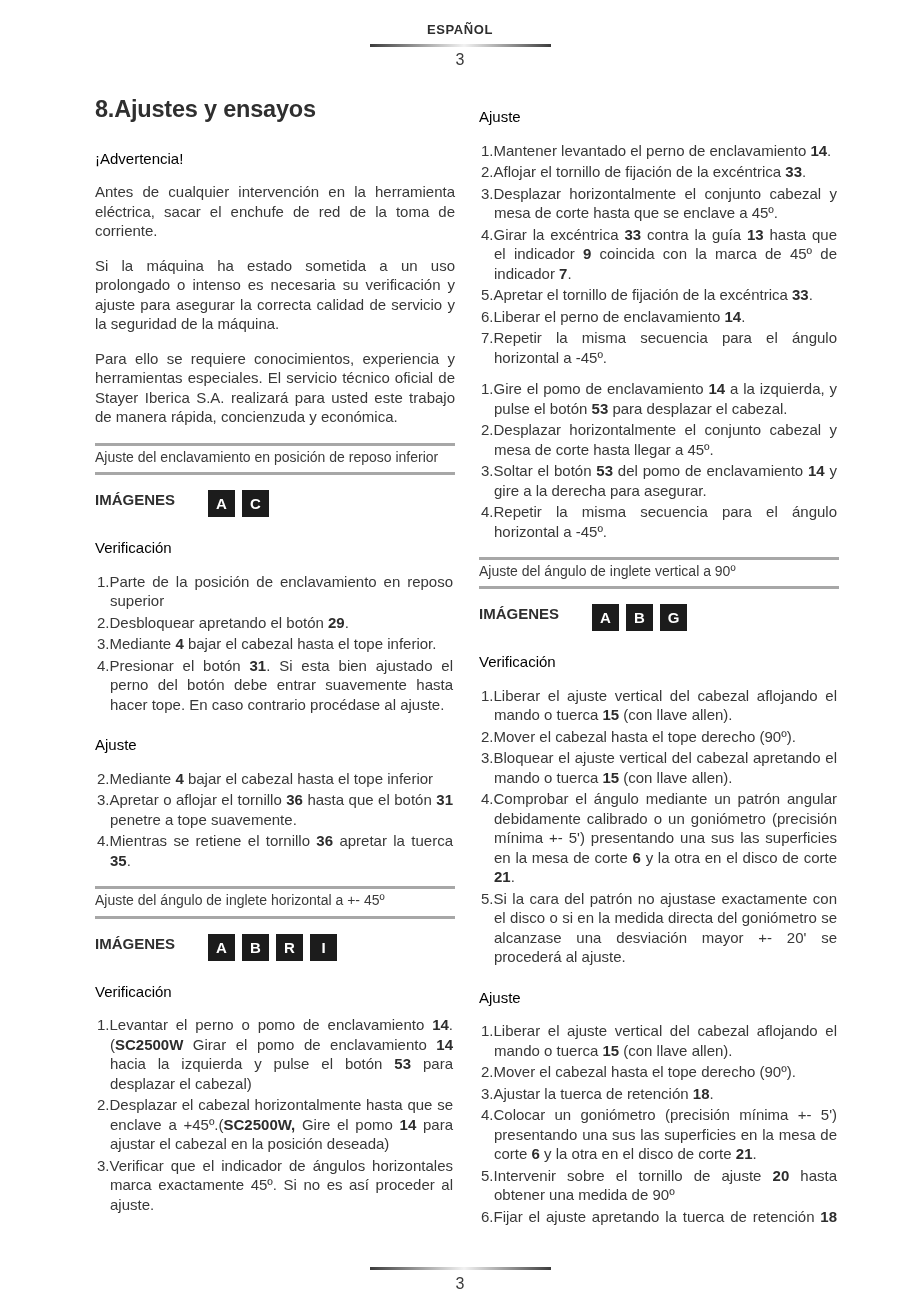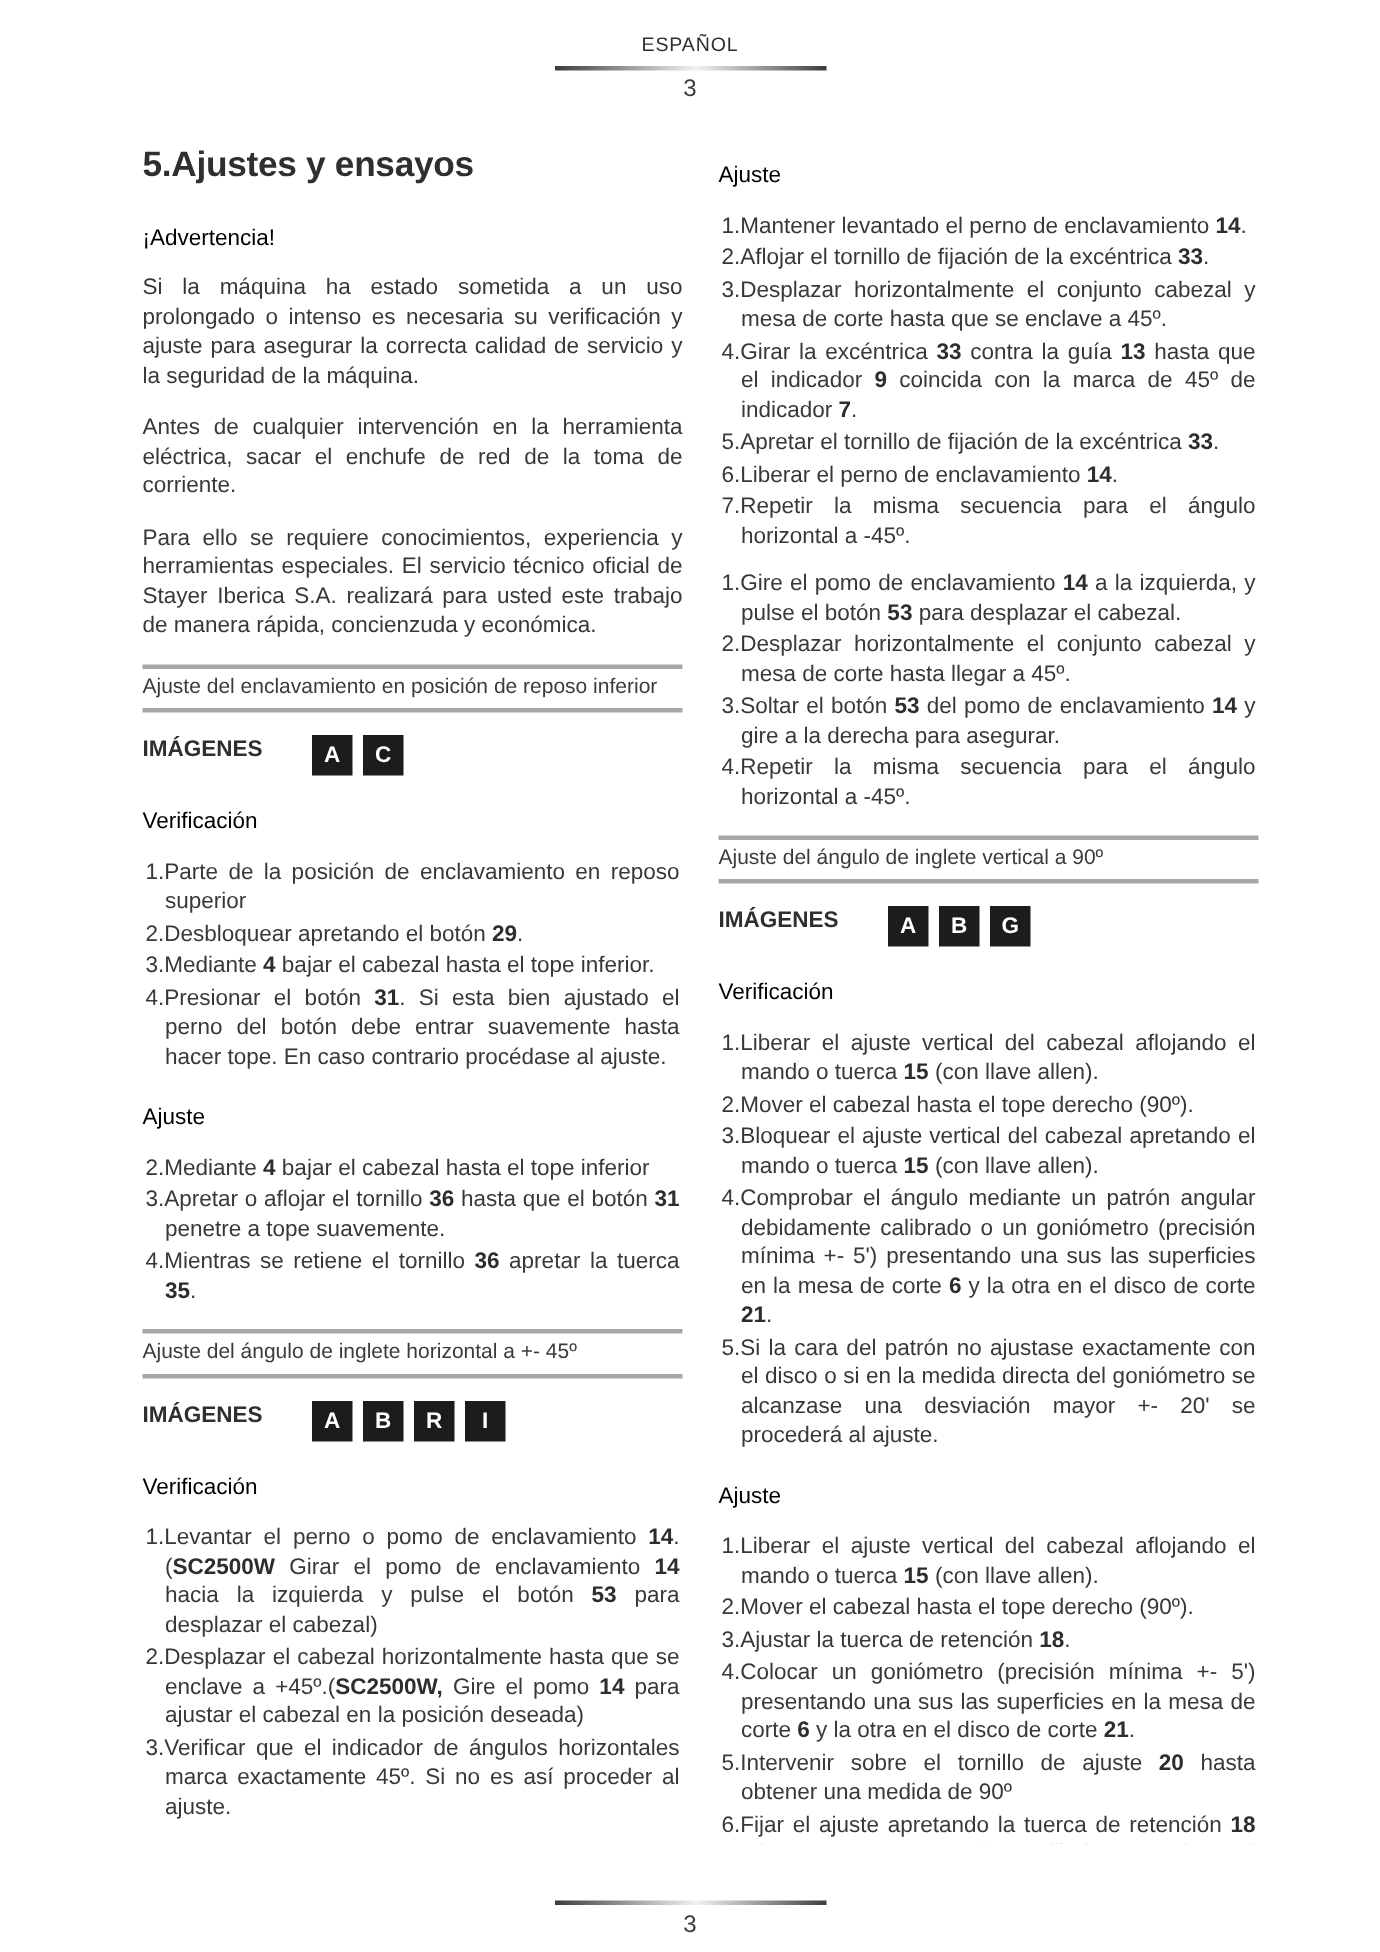--- a/index.html
+++ b/index.html
@@ -6,21 +6,21 @@
     margin: 0; padding: 0;
     width: 920px; height: 1301px;
     background: #ffffff;
     font-family: "Liberation Sans", sans-serif;
     color: #383838;
     overflow: hidden;
     position: relative;
   }
   
   .page-header { padding-top: 22px; text-align: center; }
-  .lang-label { font-size: 13px; font-weight: 400; letter-spacing: 0.6px; color: #2e2e2e; }
+  .lang-label { font-size: 13px; font-weight: 700; letter-spacing: 0.6px; color: #2e2e2e; }
   .grad-rule {
     width: 181px; height: 3px; margin: 7px auto 4px auto;
     background: linear-gradient(90deg, #3c3c3c 0%, #c9c9c9 40%, #f2f2f2 52%, #8a8a8a 80%, #3c3c3c 100%);
   }
   .page-num { font-size: 16px; color: #3a3a3a; }
   .page-footer { position: absolute; left: 0; right: 0; bottom: 8px; text-align: center; }
   .page-footer .grad-rule { margin-bottom: 5px; }
 
   
   .content {
@@ -69,24 +69,24 @@
 <body>
 
 <div class="page-header">
   <div class="lang-label">ESPAÑOL</div>
   <div class="grad-rule"></div>
   <div class="page-num">3</div>
 </div>
 
 <div class="content">
   <div class="col">
-      <div class="doc-title">5.Ajustes y ensayos</div>
+      <div class="doc-title">8.Ajustes y ensayos</div>
       <div class="bold-heading">¡Advertencia!</div>
+      <p class="para">Antes de cualquier intervención en la herramienta eléctrica, sacar el enchufe de red de la toma de corriente.</p>
       <p class="para">Si la máquina ha estado sometida a un uso prolongado o intenso es necesaria su verificación y ajuste para asegurar la correcta calidad de servicio y la seguridad de la máquina.</p>
-      <p class="para">Antes de cualquier intervención en la herramienta eléctrica, sacar el enchufe de red de la toma de corriente.</p>
       <p class="para">Para ello se requiere conocimientos, experiencia y herramientas especiales. El servicio técnico oficial de Stayer Iberica S.A. realizará para usted este trabajo de manera rápida, concienzuda y económica.</p>
       <div class="section-bar">Ajuste del enclavamiento en posición de reposo inferior</div>
       <div class="images-row">
         <span class="images-label">IMÁGENES</span>
         <span class="badge">A</span>
         <span class="badge">C</span>
       </div>
       <div class="bold-heading">Verificación</div>
       <div class="num-list">
         <div class="num-item">1.Parte de la posición de enclavamiento en reposo superior</div>

